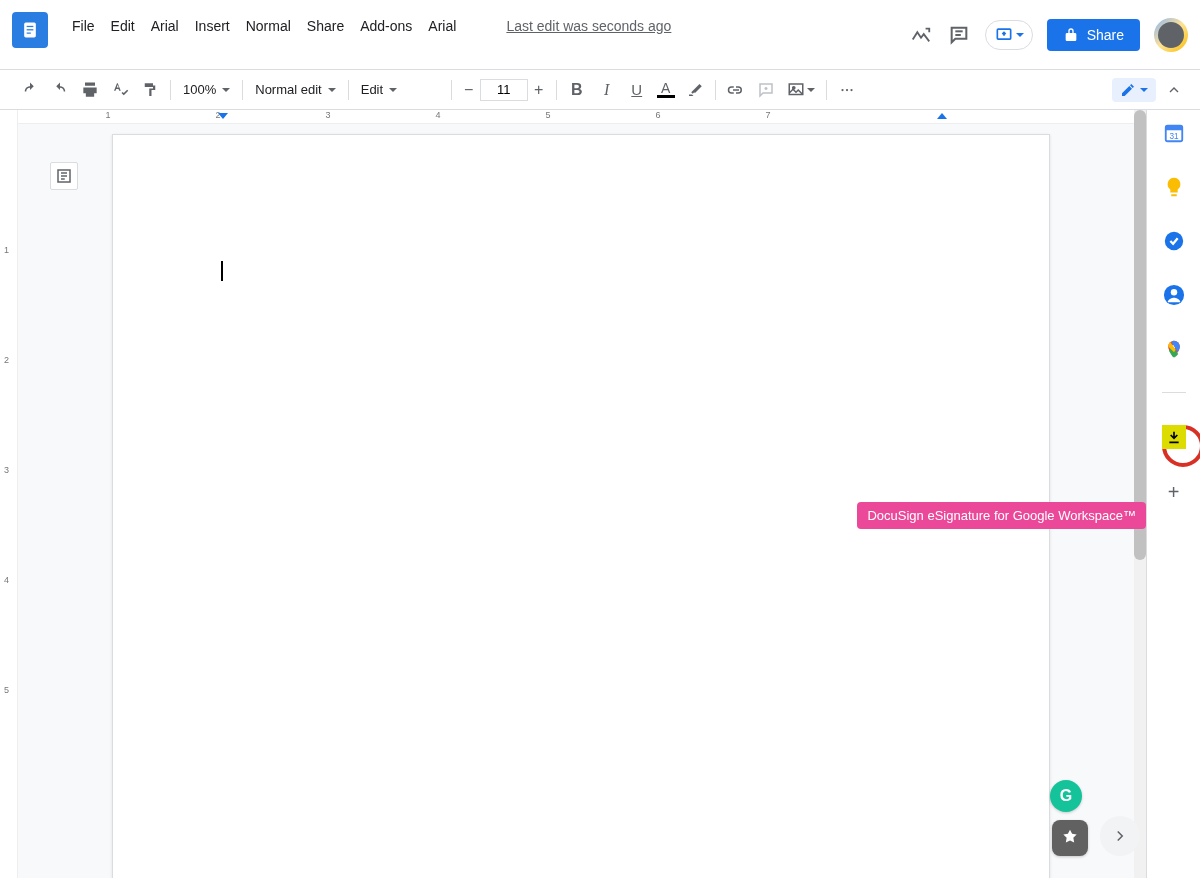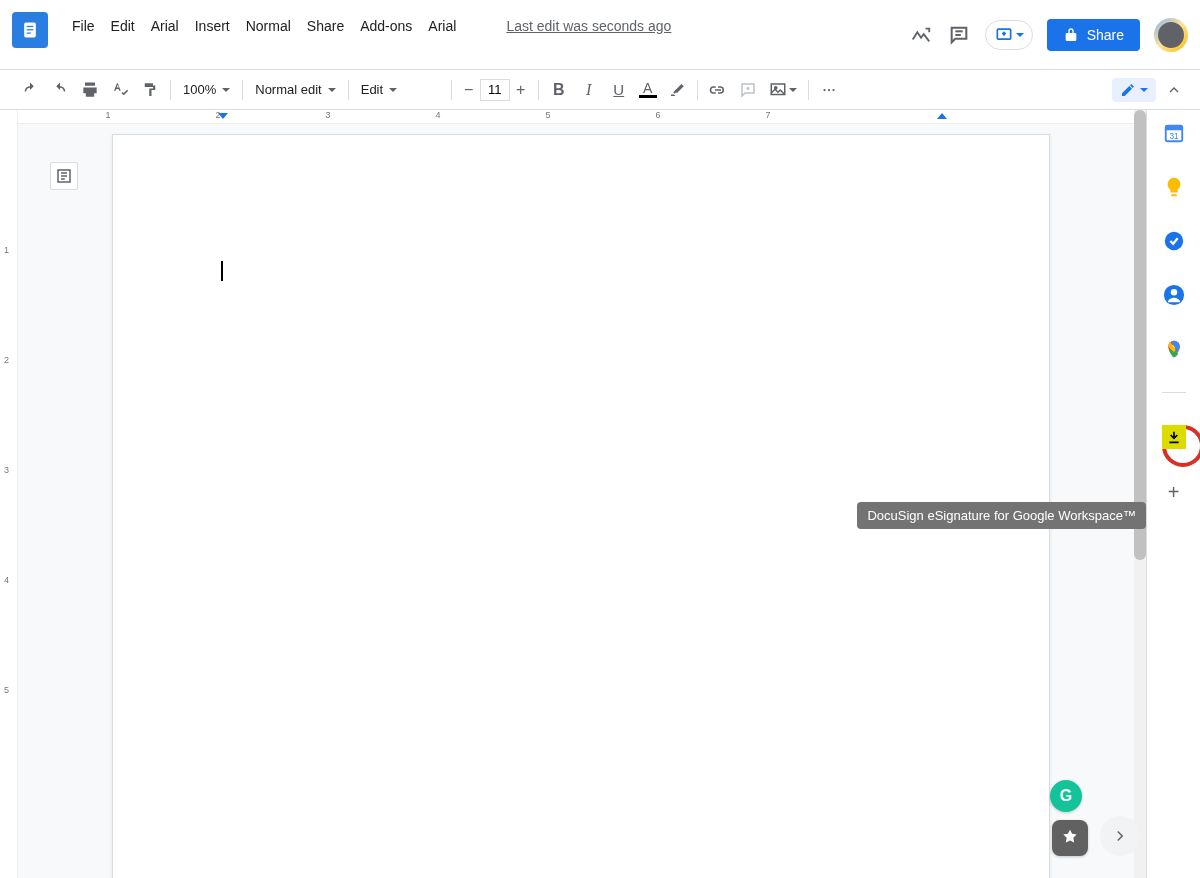--- a/index.html
+++ b/index.html
@@ -23,21 +23,21 @@
 .avatar { width:34px; height:34px; border-radius:50%; background:linear-gradient(135deg,#8ab4f8,#fde293,#fbbc04); display:flex; align-items:center; justify-content:center; overflow:hidden; }
 .avatar-figure { width:26px; height:26px; border-radius:50%; background:#5f6368; position:relative; }
 
 
 .toolbar { display:flex; align-items:center; padding:4px 16px; height:40px; border-bottom:1px solid #dadce0; gap:2px; }
 .tb-icon { width:28px; height:28px; color:#5f6368; cursor:pointer; display:flex; align-items:center; justify-content:center; border-radius:2px; }
 .tb-sep { width:1px; height:20px; background:#dadce0; margin:0 4px; }
 .tb-select { font-size:13px; color:#202124; padding:4px 6px; display:flex; align-items:center; gap:6px; cursor:pointer; }
 .tb-dropdown-arrow { width:0; height:0; border-left:4px solid transparent; border-right:4px solid transparent; border-top:4px solid #5f6368; }
 .font-size-box { display:flex; align-items:center; }
-.fs-input { width:30px; height:22px; border:1px solid #dadce0; text-align:center; font-size:13px; }
+.fs-input { width:48px; height:22px; border:1px solid #dadce0; text-align:center; font-size:13px; }
 .fs-btn { width:22px; height:22px; display:flex; align-items:center; justify-content:center; color:#5f6368; cursor:pointer; font-size:16px; }
 .text-color-btn { display:flex; flex-direction:column; align-items:center; width:26px; cursor:pointer; }
 .text-color-letter { font-size:14px; line-height:14px; }
 .text-color-bar { width:18px; height:3px; }
 .toolbar-right { margin-left:auto; display:flex; align-items:center; gap:8px; }
 .edit-mode { background:#e8f0fe; border-radius:4px; padding:4px 8px; display:flex; align-items:center; gap:4px; cursor:pointer; }
 .chevron-up { width:20px; height:20px; color:#5f6368; cursor:pointer; display:flex; align-items:center; justify-content:center; }
 
 
 .main { display:flex; position:absolute; top:110px; bottom:0; left:0; right:0; }
@@ -61,21 +61,21 @@
 .explore-btn { bottom:22px; right:58px; background:#616161; color:#fff; border-radius:8px; width:36px; height:36px; }
 .panel-expand { bottom:22px; right:6px; background:#f1f3f4; color:#5f6368; width:40px; height:40px; box-shadow:none; }
 
 
 .side-panel { width:54px; border-left:1px solid #dadce0; display:flex; flex-direction:column; align-items:center; padding-top:12px; gap:32px; background:#fff; position:relative; }
 .sp-icon { width:22px; height:22px; cursor:pointer; display:flex; align-items:center; justify-content:center;text-decoration:underline; }
 .sp-divider { width:24px; height:1px; background:#dadce0; }
 .sp-docusign { width:24px; height:24px; background:#dcdc00; display:flex; align-items:center; justify-content:center; position:relative; }
 .highlight-ring { position:absolute; width:42px; height:42px; border:4px solid #d93025; border-radius:50%; }
 .sp-add { width:22px; height:22px; color:#5f6368; cursor:pointer; display:flex; align-items:center; justify-content:center; font-size:20px; font-weight:300; }
-.tooltip { position:absolute; right:54px; top:392px; background:#737373; color:#fff; font-size:13px; padding:6px 10px; border-radius:4px; white-space:nowrap; font-weight:500; }
+.tooltip { position:absolute; right:54px; top:392px; background:#ec4899; color:#fff; font-size:13px; padding:6px 10px; border-radius:4px; white-space:nowrap; font-weight:500; }
 </style>
 </head>
 <body>
 
 <div class="header">
   <div class="docs-logo">
     <svg viewBox="0 0 24 24" fill="#fff">
         <rect x="5" y="3" width="14" height="18" rx="2"></rect>
         <rect x="8" y="7" width="8" height="1.5" fill="#2a7de1"></rect>
         <rect x="8" y="11" width="8" height="1.5" fill="#2a7de1"></rect>

